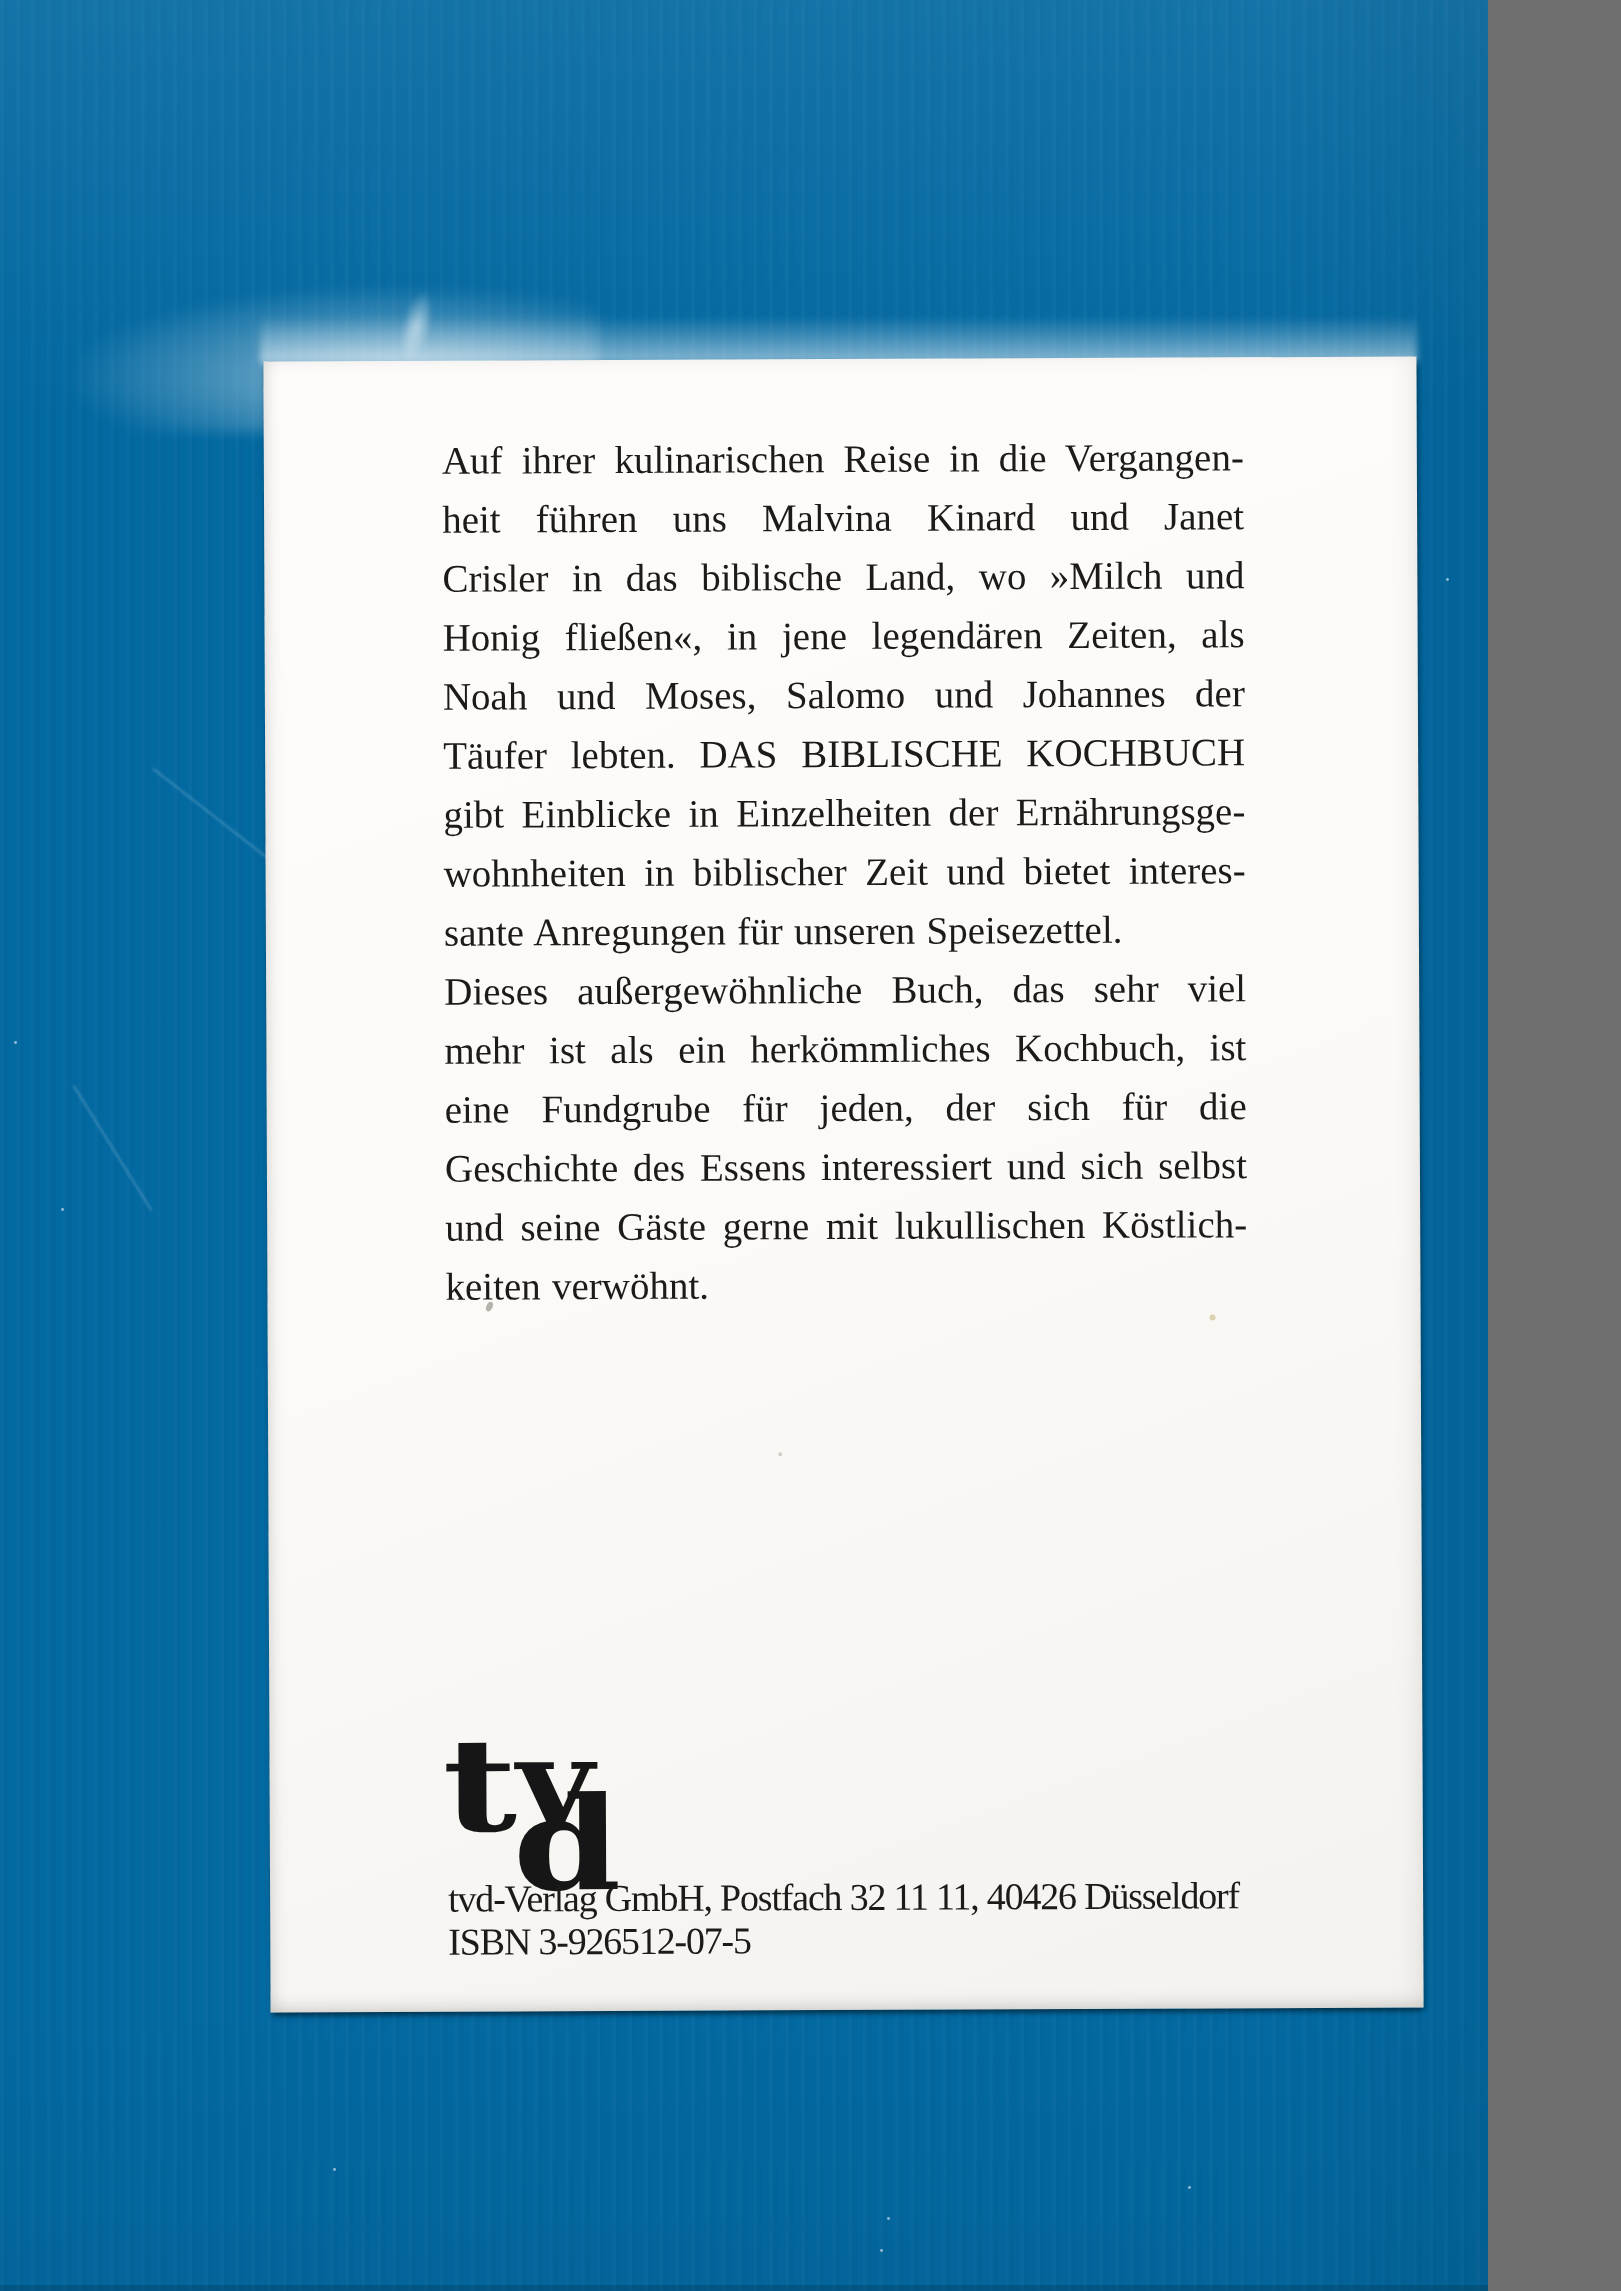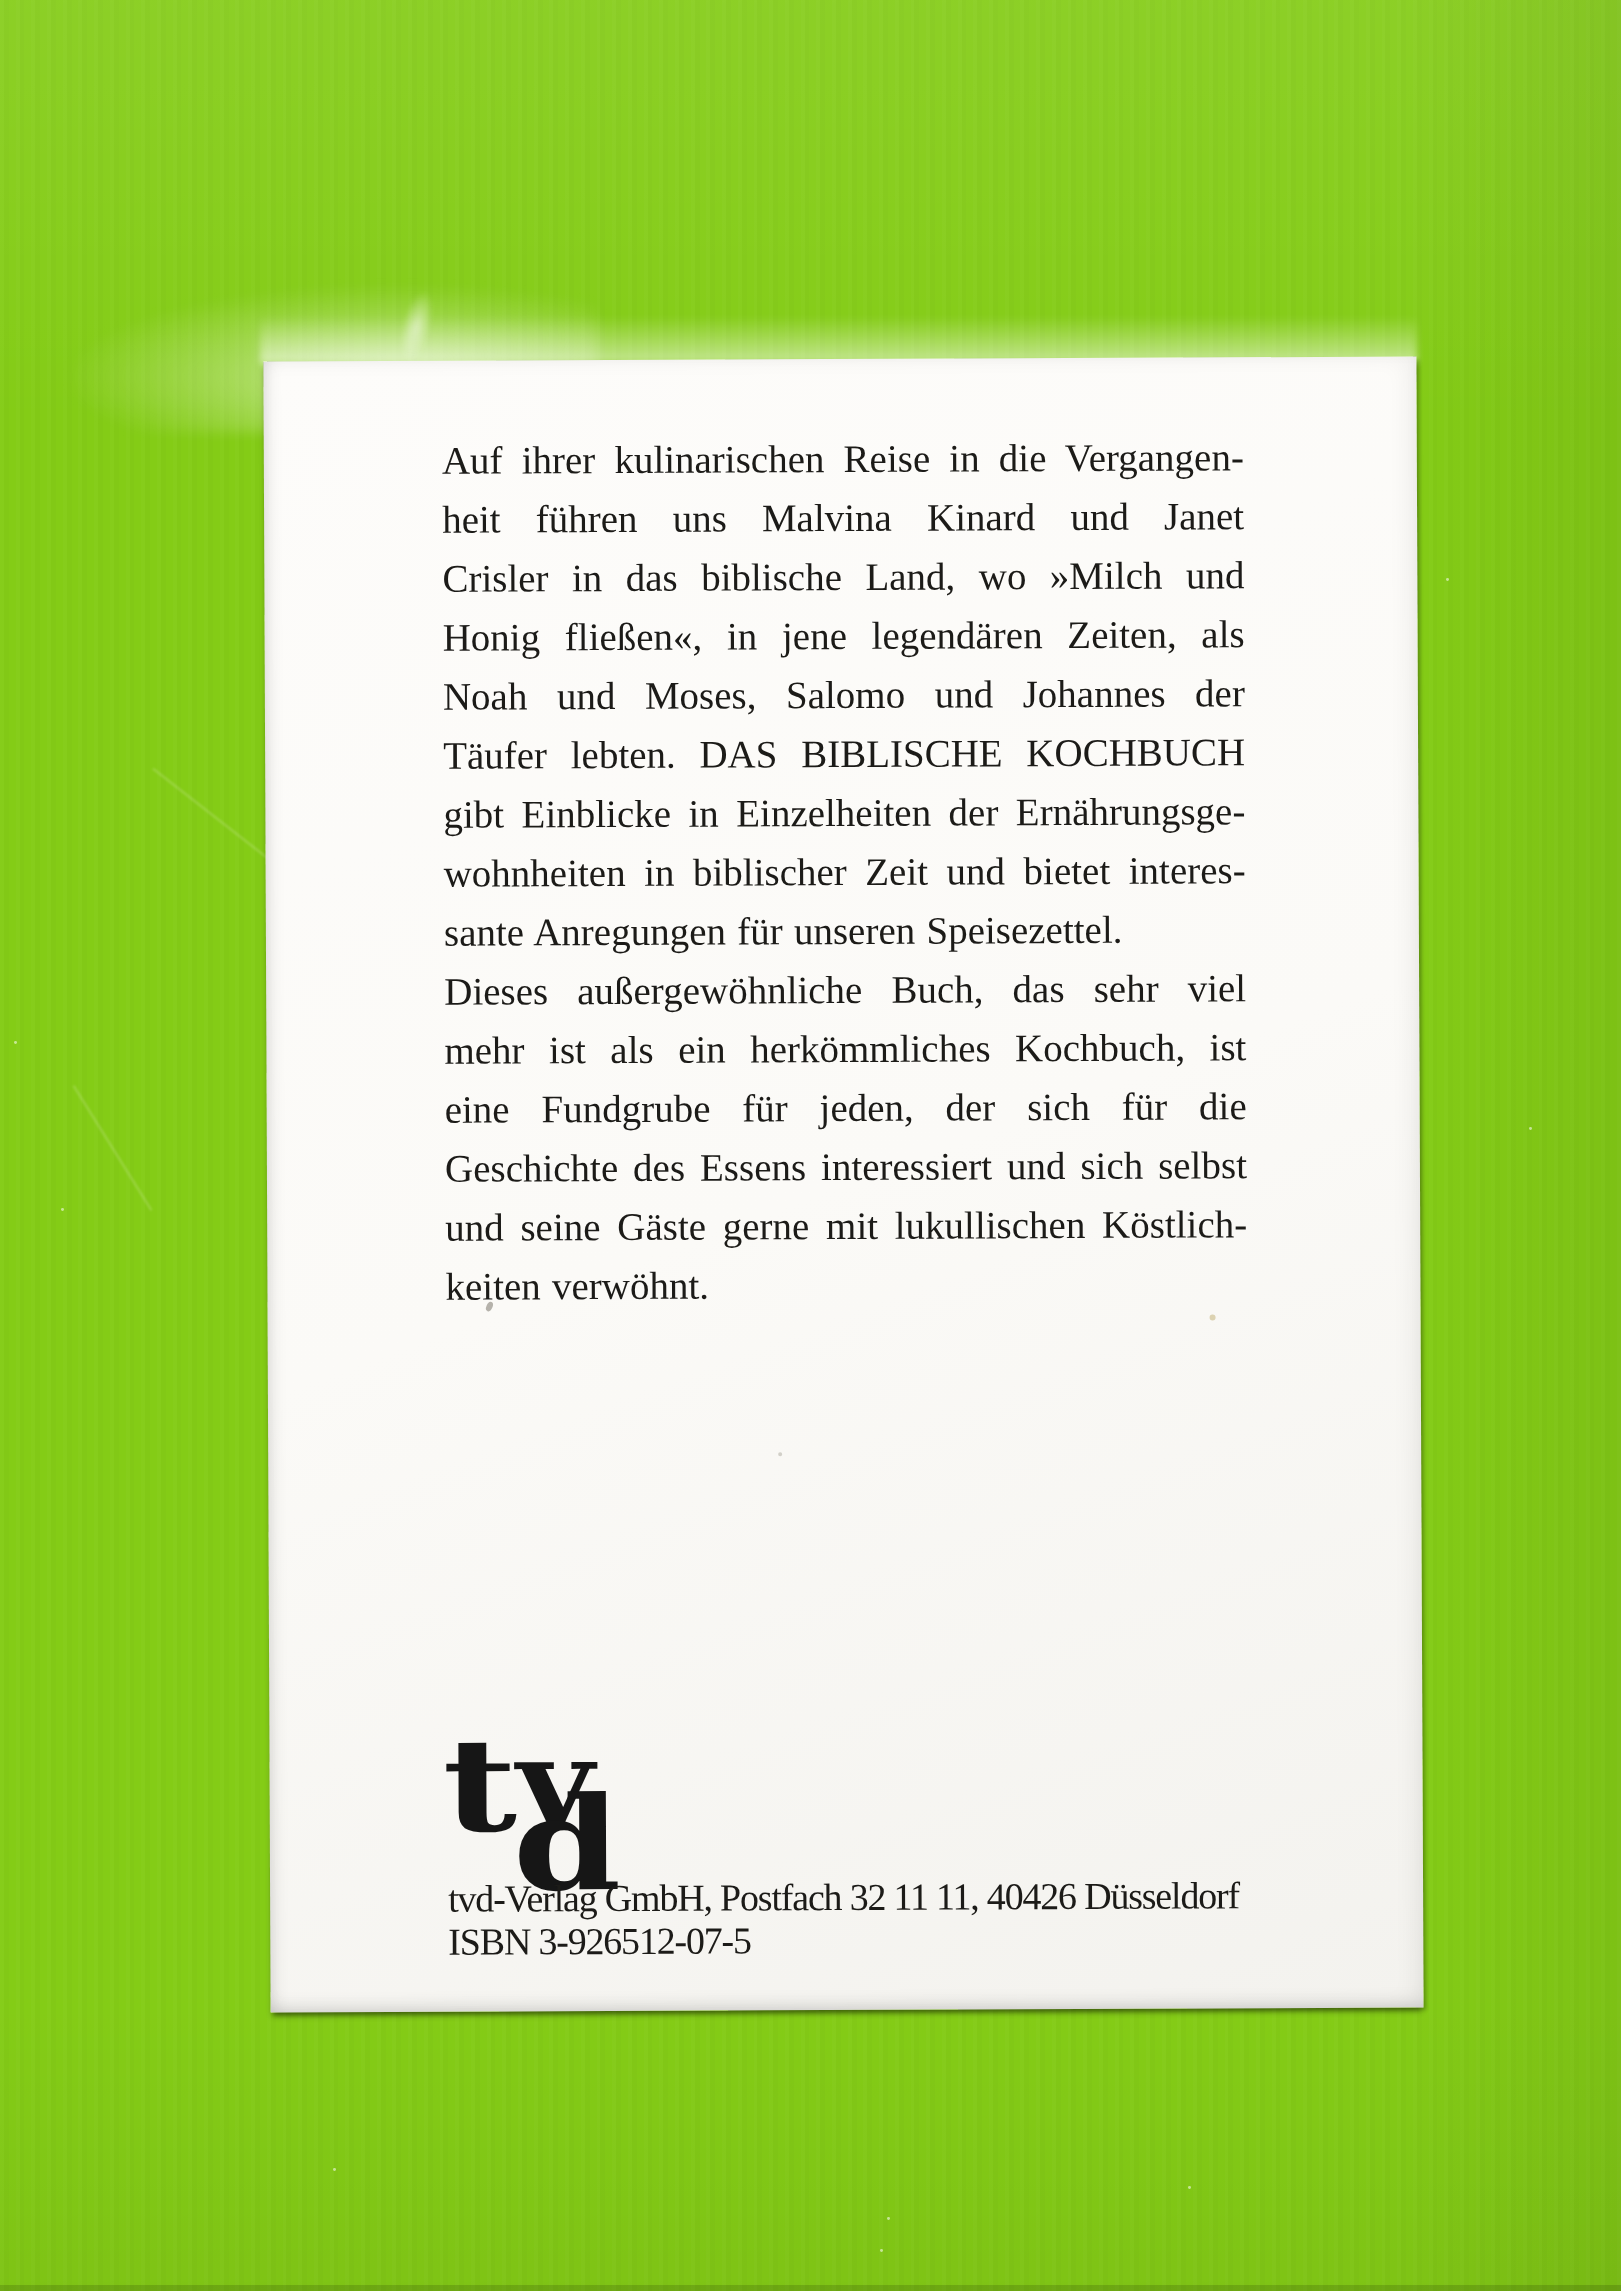--- a/index.html
+++ b/index.html
@@ -1,18 +1,18 @@
 <!DOCTYPE html>
 <html><head>
 <meta charset="utf-8">
 <style>
   html,body { margin:0; padding:0; background:#6f6f6f; }
   .scene {
-    position:relative; width:1621px; height:2292px; overflow:hidden;
-    background:#84cc16;
+    position:relative; width:1488px; height:2292px; overflow:hidden;
+    background:#0369a1;
     font-family:"Liberation Serif","DejaVu Serif",serif;
   }
   
   .streaks { position:absolute; inset:0;
     background:repeating-linear-gradient(90deg,
       rgba(255,255,255,0.020) 0 3.9px, rgba(0,0,0,0.016) 3.9px 8.8px, rgba(255,255,255,0) 8.8px 15.7px);
   }
   .top-light { position:absolute; left:0; top:0; width:100%; height:421px;
     background:linear-gradient(180deg, rgba(255,255,255,0.07), rgba(255,255,255,0)); }
   .right-dark { position:absolute; right:0; top:0; width:216px; height:100%;

